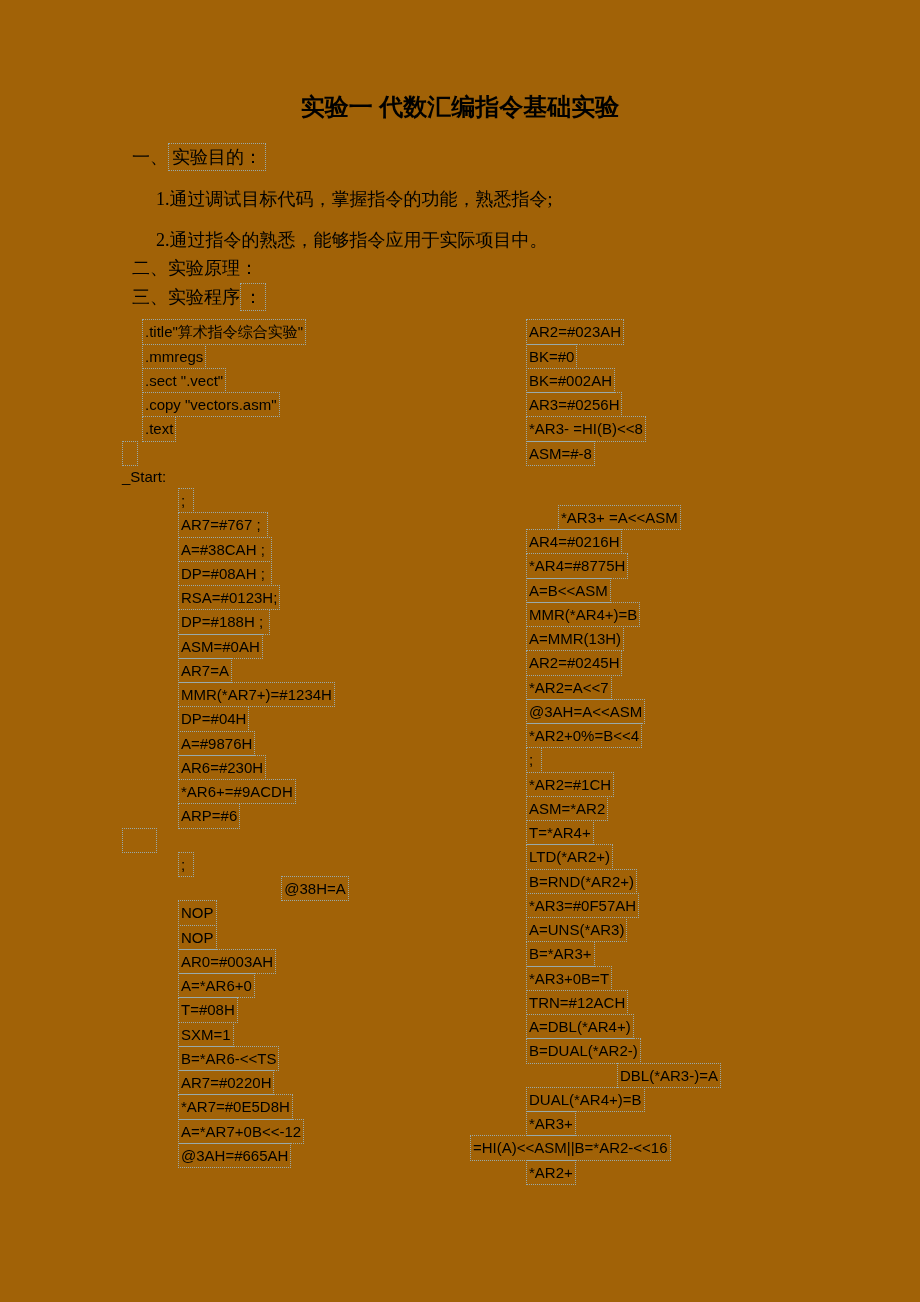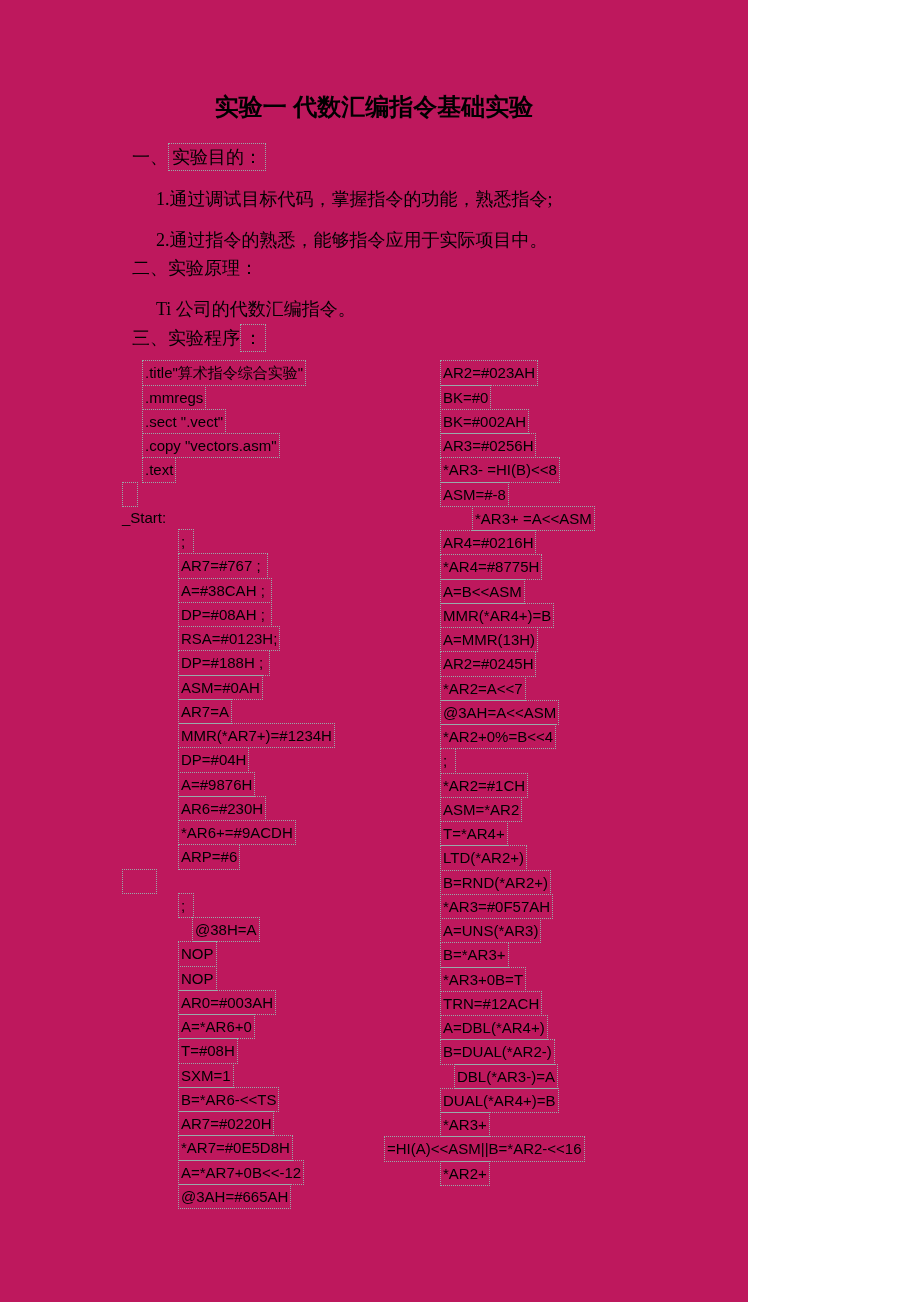--- a/index.html
+++ b/index.html
@@ -5,25 +5,25 @@
   body {
     margin: 0;
     padding: 0;
     background: #fff;
     font-family: "SimSun", "Songti SC", serif;
     font-size: 18px;
     line-height: 1.45;
     color: #000;
   }
   .page {
-    width: 748px;
+    width: 920px;
     min-height: 1302px;
     padding: 90px 120px 40px 120px;
     box-sizing: border-box;
-    background: #be185d;
+    background: #a16207;
     position: relative;
   }
   .title {
     text-align: center;
     font-size: 24px;
     font-family: "SimHei", "Heiti SC", sans-serif;
     font-weight: bold;
     margin-bottom: 18px;
   }
   .section-head {
@@ -66,38 +66,37 @@
   }
   .code-box {
     border: 1px dotted #9aa;
     display: inline-block;
     min-width: 10px;
     padding: 0 2px;
     margin-bottom: -1px;
   }
   .ind1 { padding-left: 22px; }
   .ind2 { padding-left: 58px; }
-  .ind3 { padding-left: 72px; }
+  .ind3 { padding-left: 72px; text-align: center; }
   .pad-right { padding-right: 6px; }
 </style>
 </head>
 <body>
 
 <div class="page">
 
   <div class="title">实验一 代数汇编指令基础实验</div>
 
   <div class="section-head">
     <span>一、</span><span class="dotted-box">实验目的：</span>
   </div>
   <div class="body-text indent">1.通过调试目标代码，掌握指令的功能，熟悉指令;</div>
   <div class="body-text indent">2.通过指令的熟悉，能够指令应用于实际项目中。</div>
 
   <div class="section-head">二、实验原理：</div>
-  <div class="body-text indent">Ti 公司的代数汇编指令。</div>
 
   <div class="section-head">
     <span>三、实验程序</span><span class="dotted-box">：</span>
   </div>
 
   <div class="columns">
 
     <div class="col left">
       <div class="code-line ind1"><span class="code-box">.title"算术指令综合实验"</span></div>
       <div class="code-line ind1"><span class="code-box">.mmregs</span></div>
@@ -136,21 +135,21 @@
       <div class="code-line ind2"><span class="code-box">@3AH=#665AH</span></div>
     </div>
 
     <div class="col right">
       <div class="code-line ind2"><span class="code-box">AR2=#023AH</span></div>
       <div class="code-line ind2"><span class="code-box">BK=#0</span></div>
       <div class="code-line ind2"><span class="code-box">BK=#002AH</span></div>
       <div class="code-line ind2"><span class="code-box">AR3=#0256H</span></div>
       <div class="code-line ind2"><span class="code-box">*AR3- =HI(B)&lt;&lt;8</span></div>
       <div class="code-line ind2"><span class="code-box">ASM=#-8</span></div>
-      <div class="code-line" style="padding-left:90px;"><span class="code-box">*AR3+ =A&lt;&lt;ASM</span></div>
+      <div class="code-line" style="padding-left:90px;margin-top:40px;"><span class="code-box">*AR3+ =A&lt;&lt;ASM</span></div>
       <div class="code-line ind2"><span class="code-box">AR4=#0216H</span></div>
       <div class="code-line ind2"><span class="code-box">*AR4=#8775H</span></div>
       <div class="code-line ind2"><span class="code-box">A=B&lt;&lt;ASM</span></div>
       <div class="code-line ind2"><span class="code-box">MMR(*AR4+)=B</span></div>
       <div class="code-line ind2"><span class="code-box">A=MMR(13H)</span></div>
       <div class="code-line ind2"><span class="code-box">AR2=#0245H</span></div>
       <div class="code-line ind2"><span class="code-box">*AR2=A&lt;&lt;7</span></div>
       <div class="code-line ind2"><span class="code-box">@3AH=A&lt;&lt;ASM</span></div>
       <div class="code-line ind2"><span class="code-box">*AR2+0%=B&lt;&lt;4</span></div>
       <div class="code-line ind2"><span class="code-box">;</span></div>

